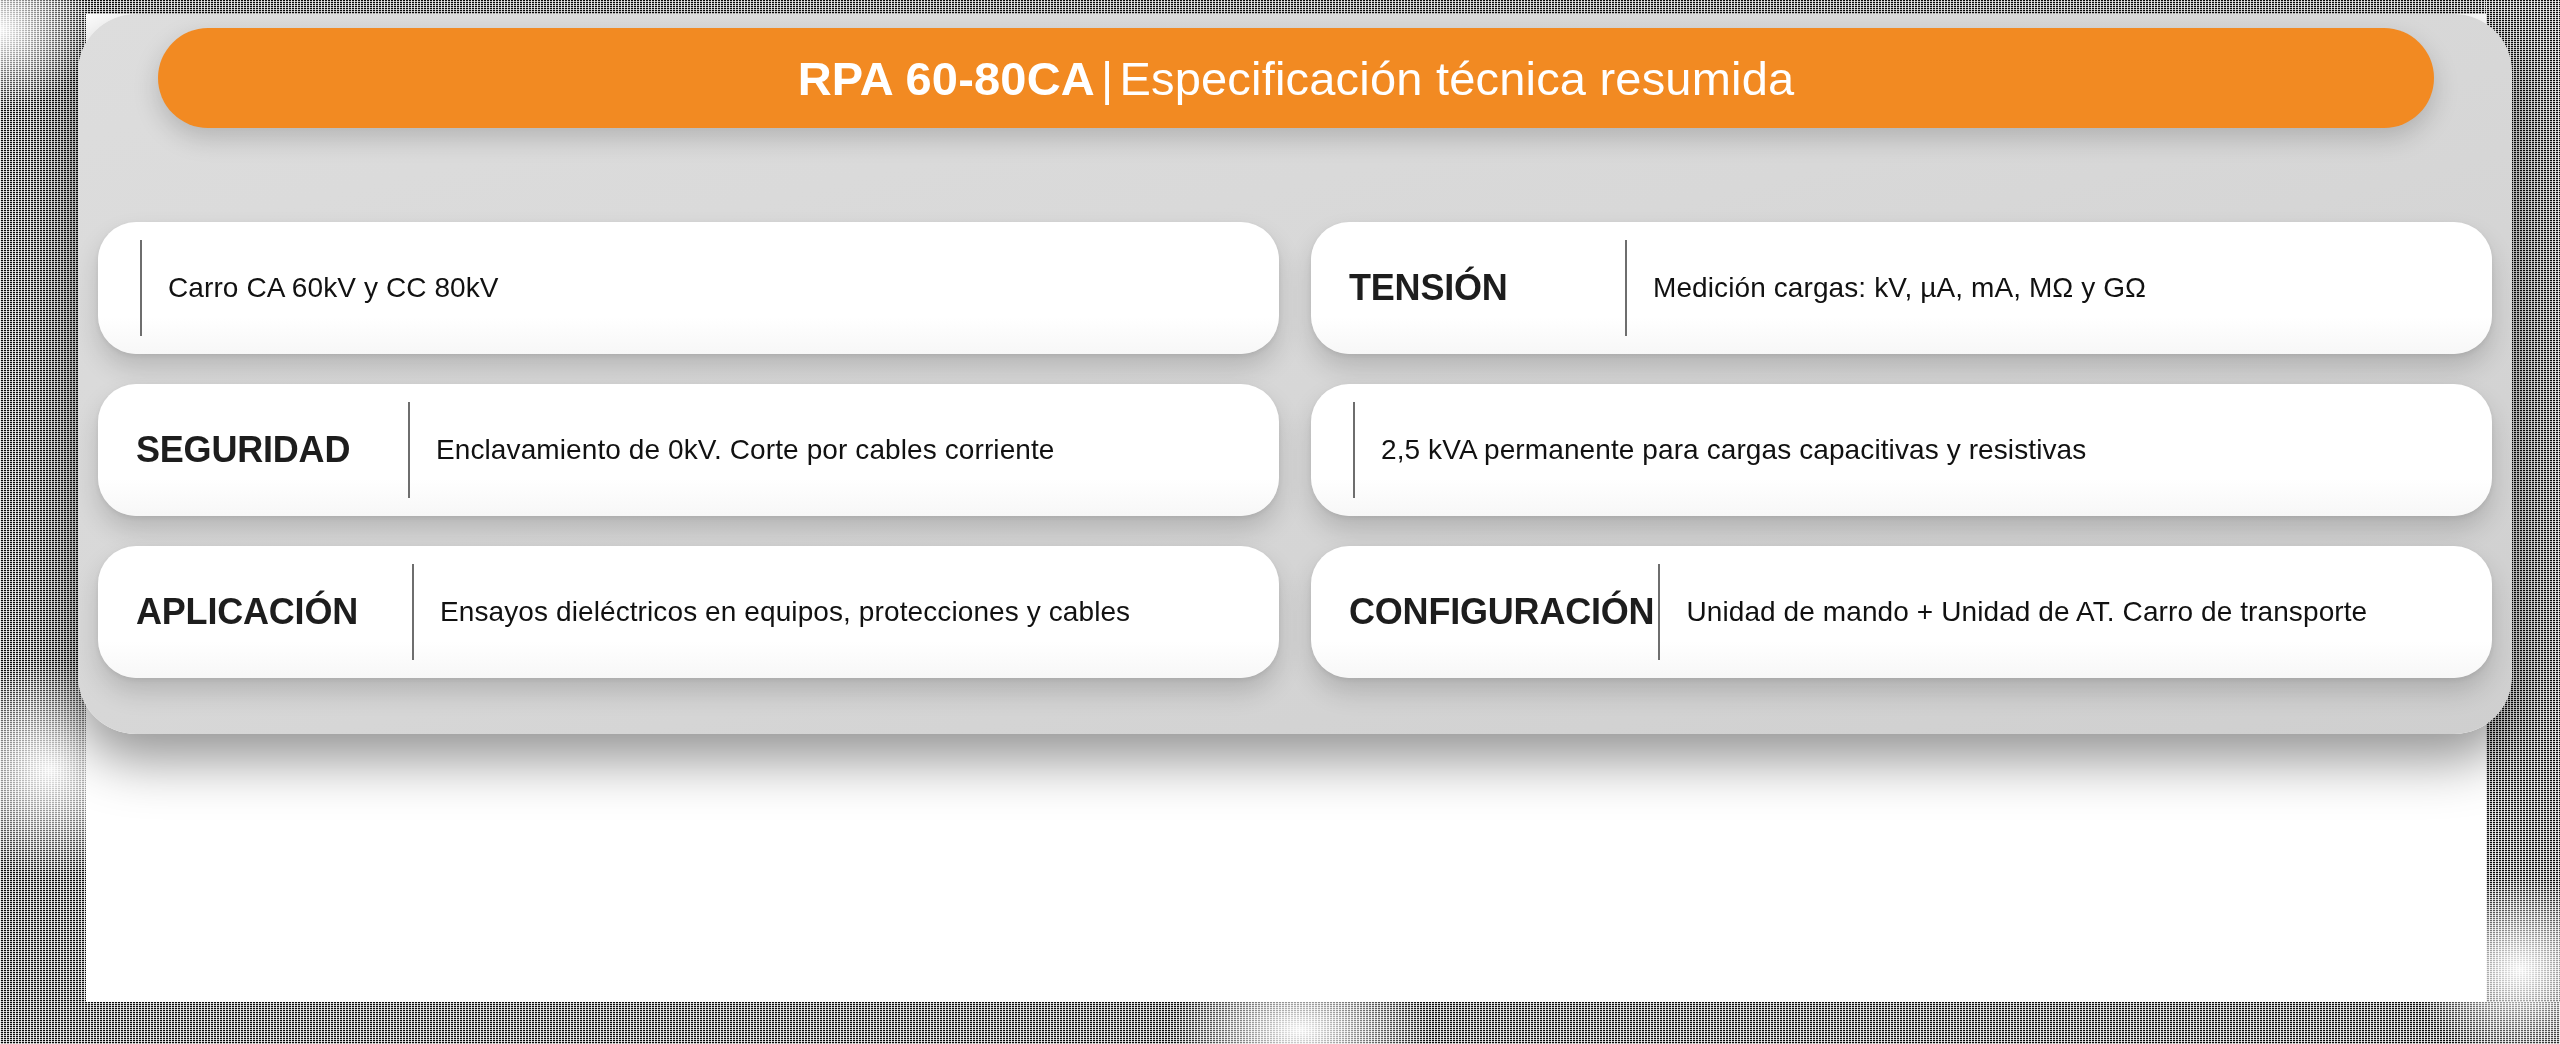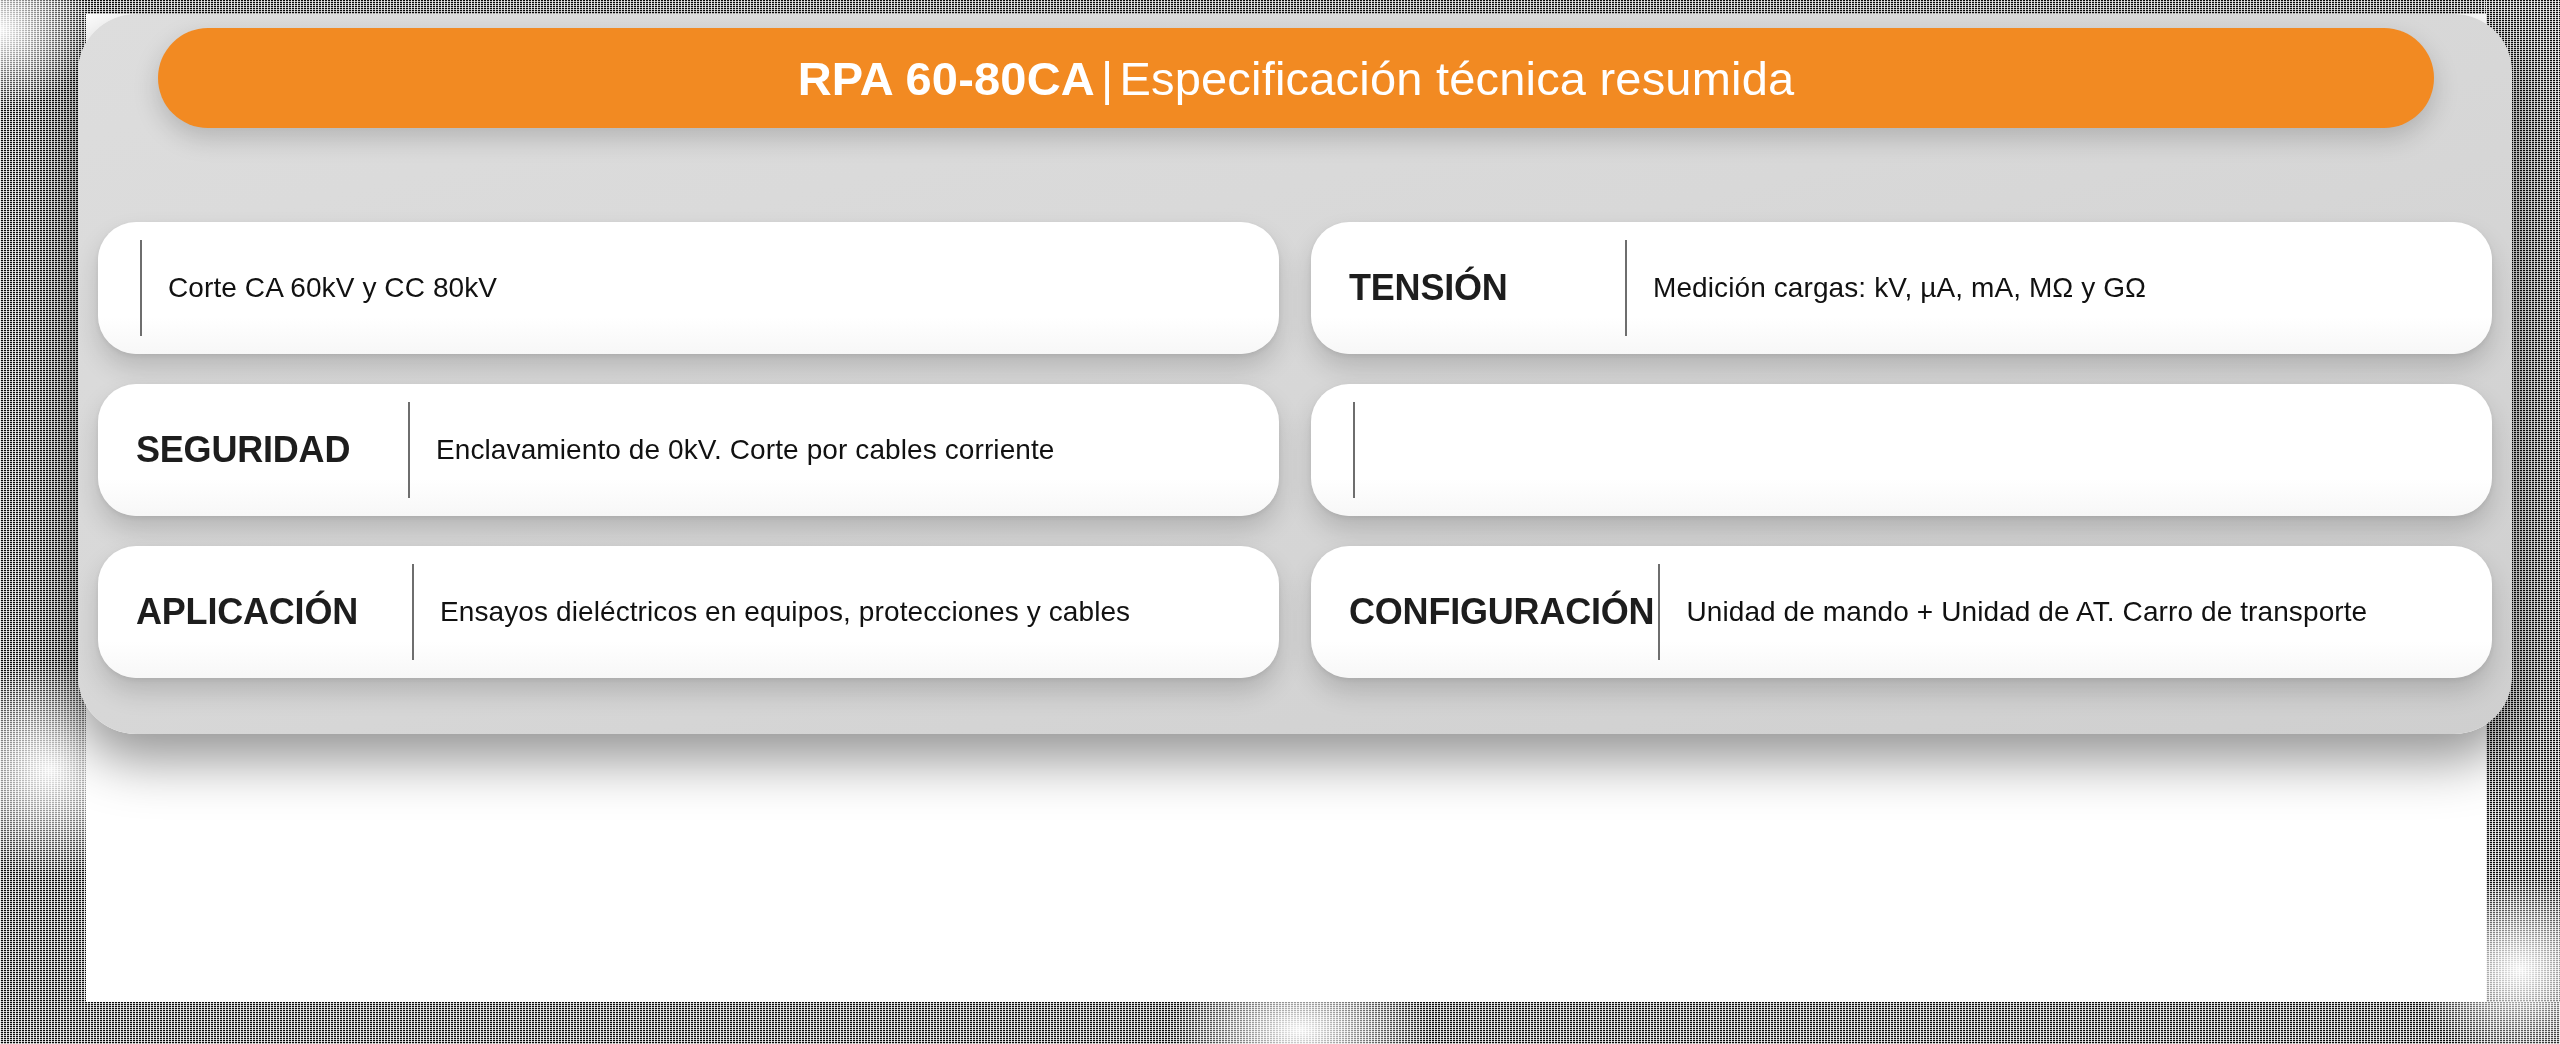--- a/index.html
+++ b/index.html
@@ -152,37 +152,38 @@
   <div id="header-bar">
     <div id="header-title">
       <span class="strong">RPA 60-80CA</span><span class="sep">|</span><span class="light">Especificación técnica resumida</span>
     </div>
   </div>
 
   <div id="grid">
 
     <div class="card col-left">
       <div class="card-divider"></div>
-      <div class="card-value">Corte CA 60kV y CC 80kV</div>
+      <div class="card-value">Carro CA 60kV y CC 80kV</div>
     </div>
 
     <div class="card col-right">
       <div class="card-label">TENSIÓN</div>
       <div class="card-divider"></div>
       <div class="card-value">Medición cargas: kV, µA, mA, MΩ y GΩ</div>
     </div>
 
     <div class="card col-left">
       <div class="card-label">SEGURIDAD</div>
       <div class="card-divider"></div>
       <div class="card-value">Enclavamiento de 0kV. Corte por cables corriente</div>
     </div>
 
     <div class="card col-right">
       <div class="card-divider"></div>
+      <div class="card-value">2,5 kVA permanente para cargas capacitivas y resistivas</div>
     </div>
 
     <div class="card col-right">
       <div class="card-label">APLICACIÓN</div>
       <div class="card-divider"></div>
       <div class="card-value">Ensayos dieléctricos en equipos, protecciones y cables</div>
     </div>
 
     <div class="card col-left">
       <div class="card-label">CONFIGURACIÓN</div>

